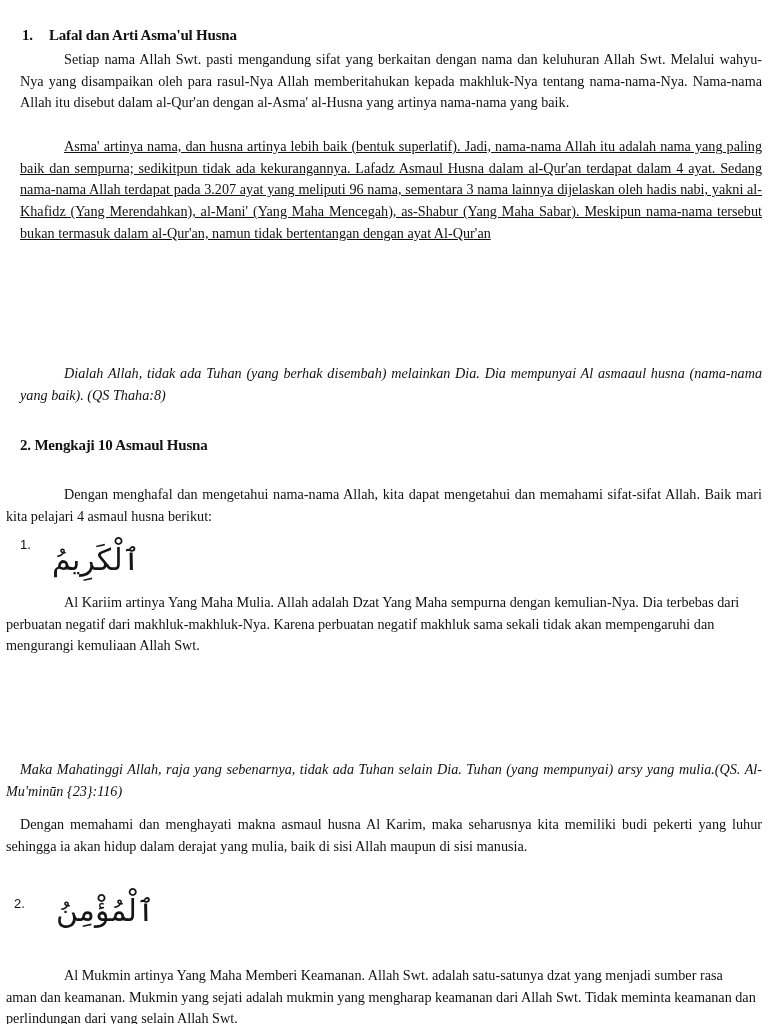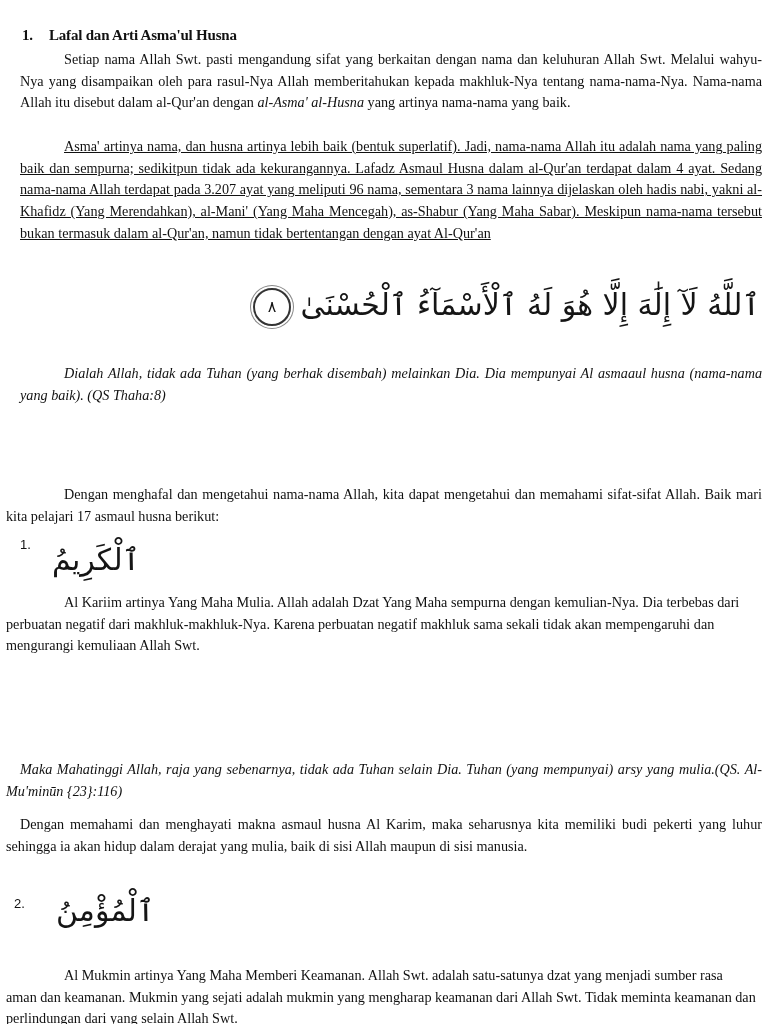--- a/index.html
+++ b/index.html
@@ -23,21 +23,21 @@
   .arabic {
     position: absolute; direction: rtl; font-family: "DejaVu Sans", sans-serif;
     color: #151515; white-space: nowrap;
   }
   .verse1 { left: 350px; top: 278px; width: 410px; height: 54px; font-size: 30px; line-height: 54px; text-align: right; }
   .ayah-mark {
     display: inline-block; width: 34px; height: 34px; border: 2px solid #333; border-radius: 50%;
     font-size: 16px; line-height: 34px; text-align: center; vertical-align: middle; margin-left: 6px;
     direction: ltr; box-shadow: 0 0 0 2px #fff, 0 0 0 3px #888;
   }
-  .ital { font-style: italic; }
+  .ital { }
   .p3 { left: 20px; top: 349px; width: 742px; font-style: italic; margin-top: 14px; }
   .h2 {
     position: absolute; left: 20px; top: 437px;
     font-weight: bold; font-size: 15px; letter-spacing: -0.2px;
   }
   .p4 { left: 6px; top: 484px; width: 756px; }
   .item-num {
     position: absolute; font-family: "Liberation Sans", sans-serif; font-size: 13px;
   }
   .n1 { left: 20px; top: 537px; }
@@ -63,32 +63,29 @@
   </div>
 
   <div class="para p1">
     <span class="indent"></span><span>Setiap nama  Allah Swt. pasti mengandung sifat yang berkaitan dengan nama dan keluhuran  Allah Swt. Melalui wahyu-Nya yang disampaikan oleh para rasul-Nya  Allah memberitahukan kepada makhluk-Nya tentang nama-nama-Nya. Nama-nama  Allah itu disebut dalam al-Qur'an dengan </span><span class="ital">al-Asma' al-Husna</span><span> yang artinya nama-nama yang baik.</span>
   </div>
 
   <div class="para p2">
     <span class="indent"></span><span>Asma' artinya nama, dan husna artinya lebih baik (bentuk superlatif). Jadi, nama-nama  Allah itu adalah nama yang paling baik dan sempurna; sedikitpun tidak ada kekurangannya. Lafadz Asmaul Husna dalam al-Qur'an terdapat dalam 4 ayat. Sedang nama-nama  Allah terdapat pada 3.207 ayat yang meliputi 96 nama, sementara 3 nama lainnya dijelaskan oleh hadis nabi, yakni al-Khafidz (Yang Merendahkan), al-Mani' (Yang Maha Mencegah), as-Shabur (Yang Maha Sabar). Meskipun nama-nama tersebut bukan termasuk dalam al-Qur'an, namun tidak bertentangan dengan ayat Al-Qur'an</span>
   </div>
 
-  <div class="arabic verse1">
-    <span>ٱللَّهُ لَآ إِلَٰهَ إِلَّا هُوَ لَهُ ٱلْأَسْمَآءُ ٱلْحُسْنَىٰ</span>
-    <span class="ayah-mark">٨</span>
-  </div>
 
   <div class="para p3">
     <span class="indent"></span><span>Dialah  Allah, tidak ada Tuhan (yang berhak disembah) melainkan Dia. Dia mempunyai Al asmaaul husna (nama-nama yang baik). (QS Thaha:8)</span>
   </div>
 
+  <div class="h2">2. Mengkaji 10 Asmaul Husna</div>
 
   <div class="para p4">
-    <span class="indent" style="width:58px"></span><span>Dengan menghafal dan mengetahui nama-nama Allah, kita dapat mengetahui dan memahami sifat-sifat Allah. Baik mari kita pelajari 17 asmaul husna berikut:</span>
+    <span class="indent" style="width:58px"></span><span>Dengan menghafal dan mengetahui nama-nama Allah, kita dapat mengetahui dan memahami sifat-sifat Allah. Baik mari kita pelajari 4 asmaul husna berikut:</span>
   </div>
 
   <div class="item-num n1">1.</div>
   <div class="arabic name-ar name1">ٱلْكَرِيمُ</div>
 
   <div class="para p5">
     <span class="indent" style="width:58px"></span><span>Al Kariim artinya Yang Maha Mulia.  Allah adalah Dzat Yang Maha sempurna dengan kemulian-Nya. Dia terbebas dari perbuatan negatif dari makhluk-makhluk-Nya. Karena perbuatan negatif makhluk sama sekali tidak akan mempengaruhi dan mengurangi kemuliaan Allah Swt.</span>
   </div>
 
 

